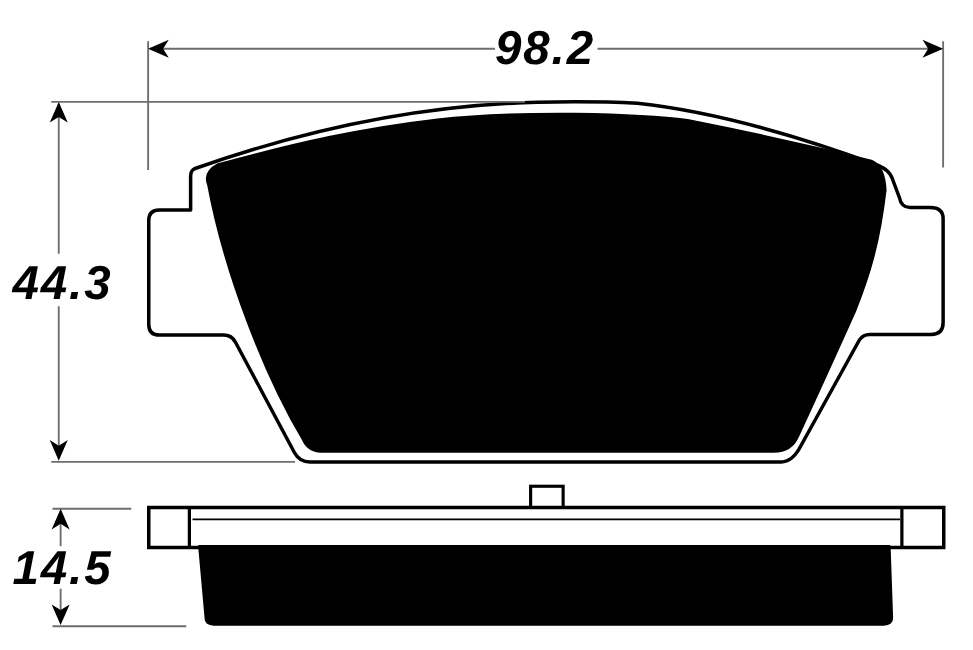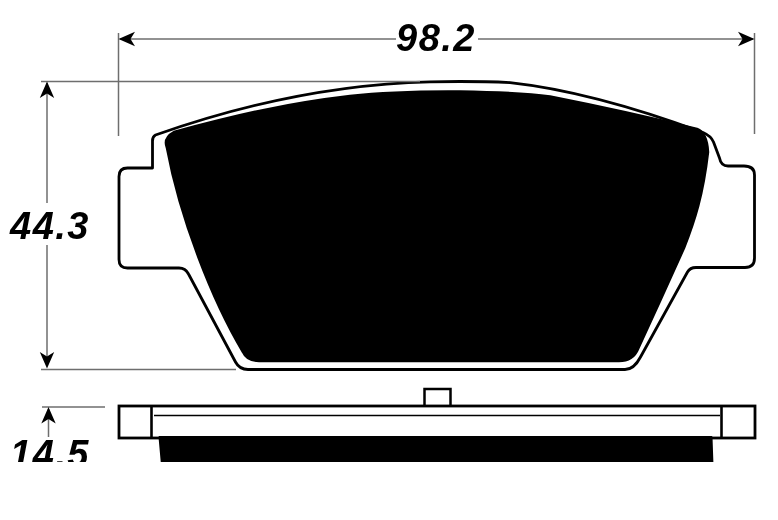--- a/index.html
+++ b/index.html
@@ -1,16 +1,16 @@
 <!DOCTYPE html>
 <html><head>
 <meta charset="utf-8">
 <style>
   html,body{margin:0;padding:0;background:#fff;}
-  .wrap{width:778px;height:462px;position:relative;overflow:hidden;background:#fff;text-align:center;}
+  .wrap{width:778px;height:520px;position:relative;overflow:hidden;background:#fff;text-align:center;}
   svg{display:block;}
   text{font-family:"Liberation Sans",sans-serif;font-weight:bold;font-style:italic;fill:#000;}
 </style>
 </head>
 <body>
 
 <div class="wrap">
 <svg width="778" height="520" viewBox="0 0 778 520">
 
   <rect x="0" y="0" width="778" height="520" fill="#ffffff"></rect>

